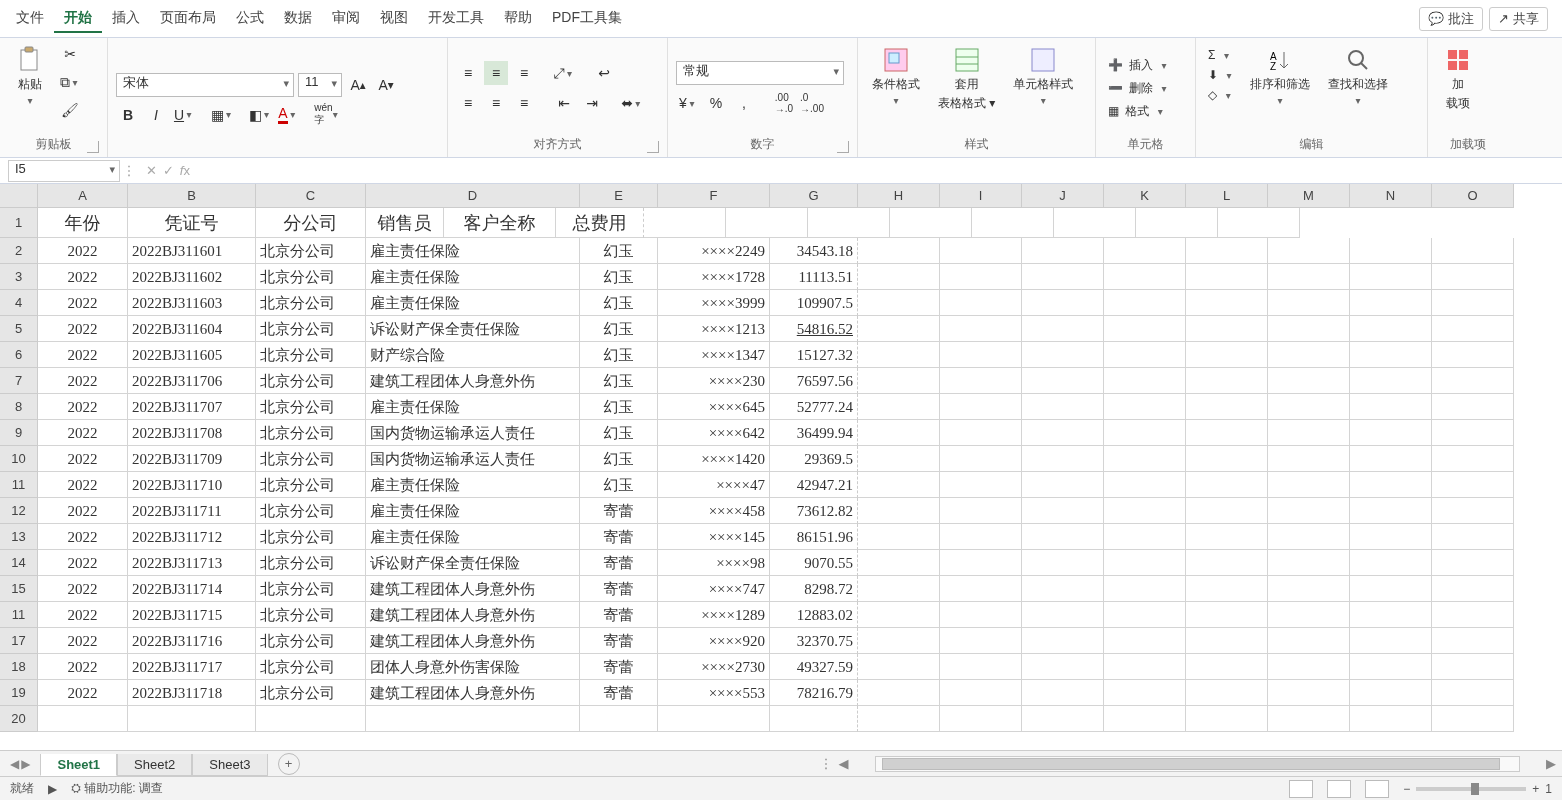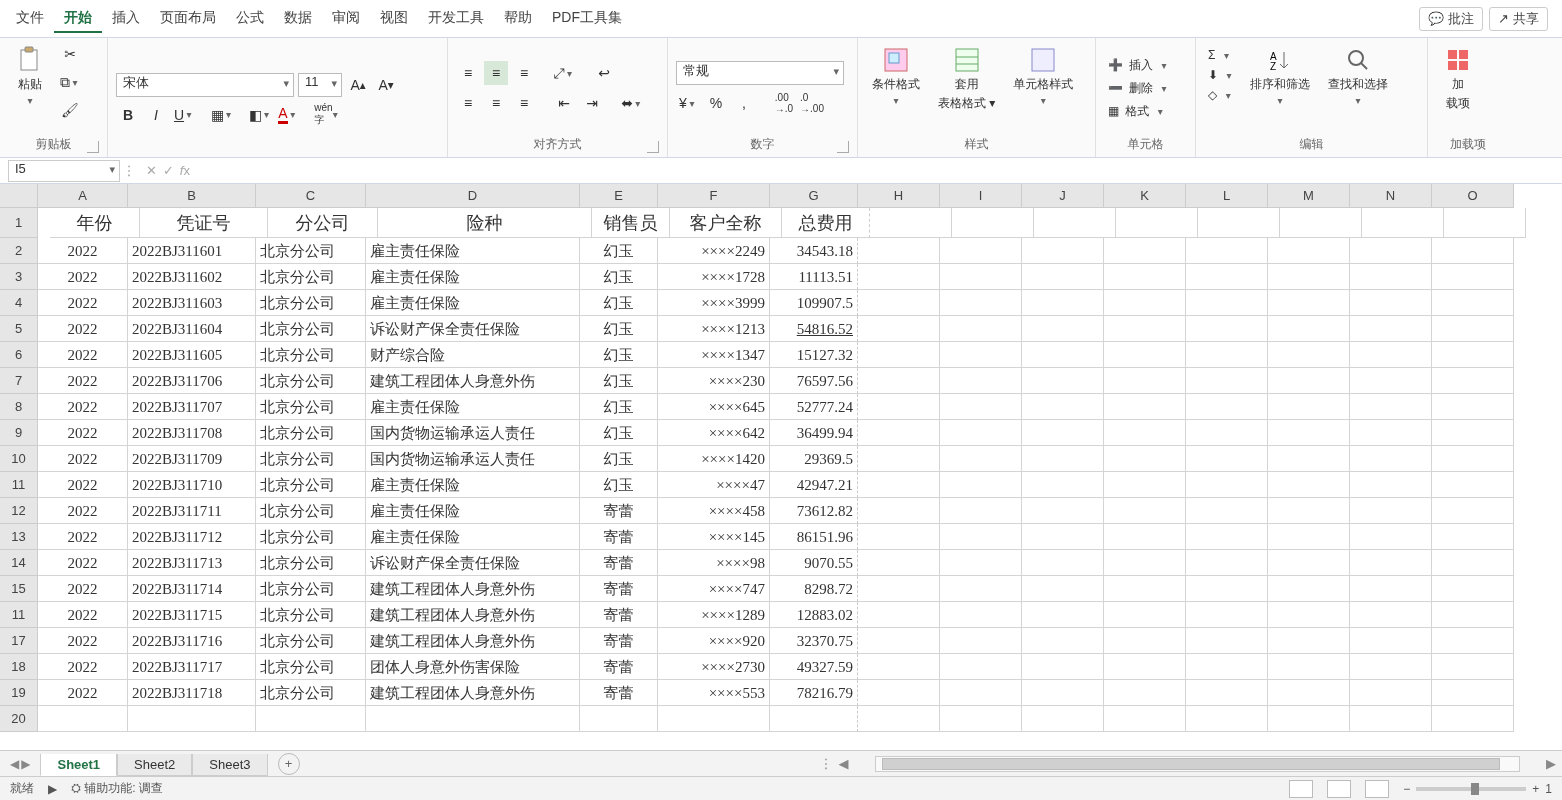--- a/index.html
+++ b/index.html
@@ -389,25 +389,24 @@
       <div class="rh">13</div>
       <div class="rh">14</div>
       <div class="rh">15</div>
       <div class="rh">11</div>
       <div class="rh">17</div>
       <div class="rh">18</div>
       <div class="rh">19</div>
       <div class="rh">20</div>
     </div>
   <div class="cells" id="cells">
-      <div class="crow" style="height: 30px; padding-left: 12px;">
+      <div class="crow" style="height: 30px;">
         <div class="cell hd" style="width: 90px; line-height: 30px;">年份</div>
         <div class="cell hd" style="width: 128px; line-height: 30px;">凭证号</div>
         <div class="cell hd" style="width: 110px; line-height: 30px;">分公司</div>
-        <div class="cell hd" style="width: 214px; line-height: 30px;">险种</div>
         <div class="cell hd" style="width: 78px; line-height: 30px;">销售员</div>
         <div class="cell hd" style="width: 112px; line-height: 30px;">客户全称</div>
         <div class="cell g-dash hd" style="width: 88px; line-height: 30px;">总费用</div>
         <div class="cell" style="width: 82px;"></div>
         <div class="cell" style="width: 82px;"></div>
         <div class="cell" style="width: 82px;"></div>
         <div class="cell" style="width: 82px;"></div>
         <div class="cell" style="width: 82px;"></div>
         <div class="cell" style="width: 82px;"></div>
         <div class="cell" style="width: 82px;"></div>

